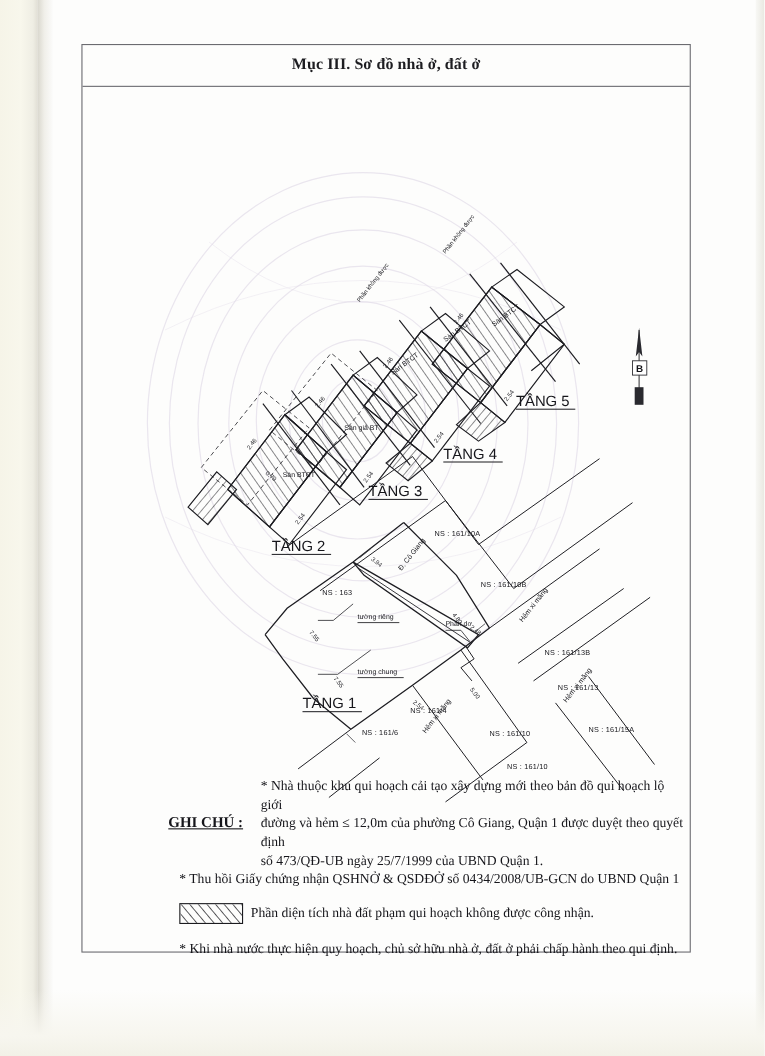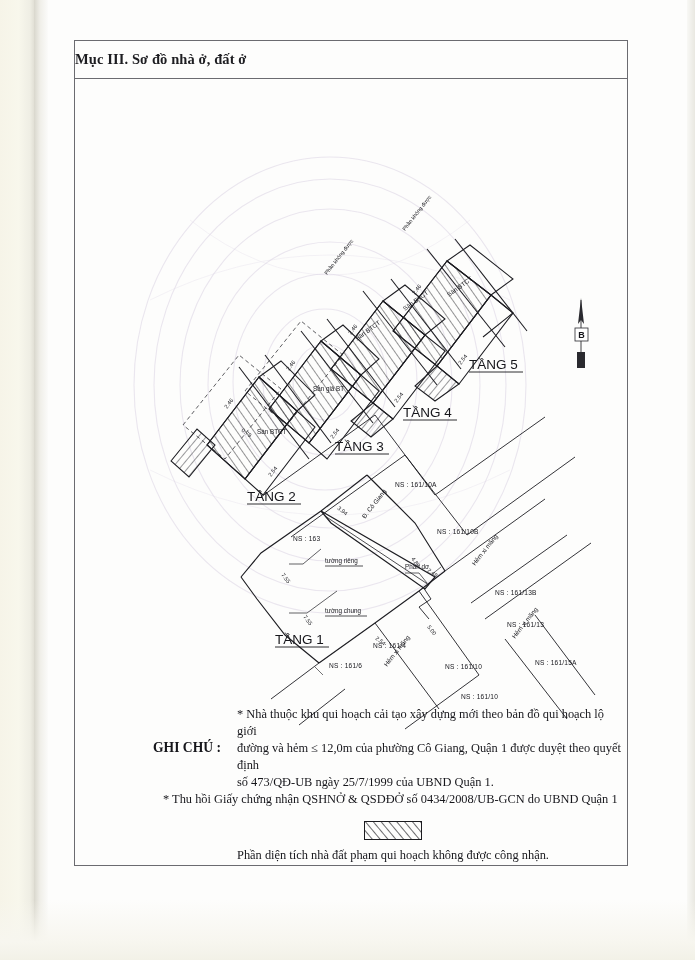--- a/index.html
+++ b/index.html
@@ -66,21 +66,21 @@
     box-sizing: border-box;
   }
   #title-band {
     position: absolute;
     left: 0; top: 0;
     width: 100%; height: 38px;
     border-bottom: 1.4px solid #6b6b70;
     box-sizing: border-box;
     display: flex;
     align-items: center;
-    justify-content: flex-start;
+    justify-content: center;
   }
   #doc-title {
     font-size: 14.5px;
     font-weight: bold;
     color: #1d1d21;
     letter-spacing: .1px;
   }
 
   
   #drawing {
@@ -105,34 +105,34 @@
   }
   #note-first {
     position: relative;
     padding-left: 84px;
   }
   #ghichu-label {
     position: absolute;
     left: 0; top: 34px;
     font-size: 13.6px;
     font-weight: bold;
+    text-decoration: underline;
     white-space: nowrap;
     color: #16161b;
   }
   .note-para {
     margin-top: 0;
     padding-left: 10px;
   }
   #legend-row {
     margin-top: 13px;
     padding-left: 10px;
     display: flex;
     align-items: center;
     gap: 7px;
-    flex-direction: column;
   }
   #legend-swatch {
     width: 56px; height: 17px;
     border: 1.4px solid #1b1b1f;
     flex: none;
   }
   #note-last { margin-top: 14px; padding-left: 10px; }
 
   .dim-text { font-family: "Liberation Sans", sans-serif; }
 </style>
@@ -377,15 +377,16 @@
         <rect x="0" y="0" width="56" height="17" fill="url(#legendHatch)"></rect>
         <defs>
           <pattern id="legendHatch" width="6" height="6" patternTransform="rotate(-40)" patternUnits="userSpaceOnUse">
             <line x1="0" y1="0" x2="0" y2="6" stroke="#1b1b1f" stroke-width="1.3"></line>
           </pattern>
         </defs>
       </svg>
       <span class="note-line">Phần diện tích nhà đất phạm qui hoạch không được công nhận.</span>
     </div>
 
+    <div id="note-last" class="note-line">* Khi nhà nước thực hiện quy hoạch, chủ sở hữu nhà ở, đất ở phải chấp hành theo qui định.</div>
   </div>
 
 </div>
 
 </body></html>

